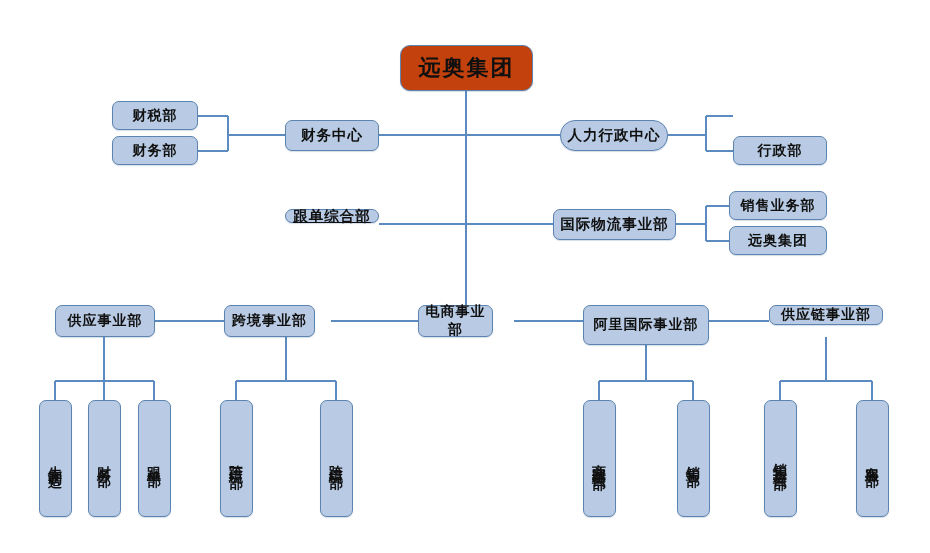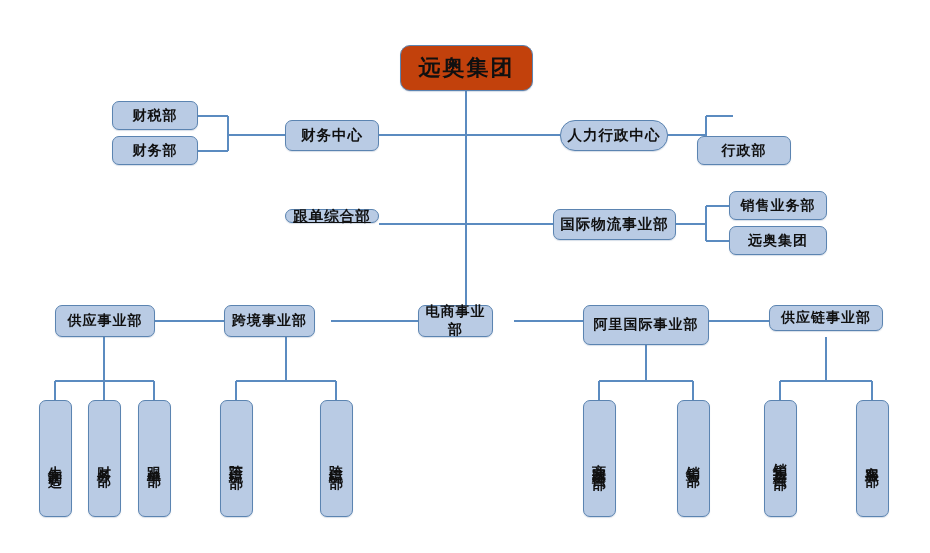--- a/index.html
+++ b/index.html
@@ -98,33 +98,33 @@
   </svg>
 
   <div class="node root" style="left:400px;top:45px;width:133px;height:46px;">远奥集团</div>
 
   <div class="node lv2" style="left:285px;top:120px;width:94px;height:31px;">财务中心</div>
   <div class="node lv2" style="left:560px;top:120px;width:108px;height:31px;border-radius:15px;">人力行政中心</div>
 
   <div class="node leaf" style="left:112px;top:101px;width:86px;height:29px;">财税部</div>
   <div class="node leaf" style="left:112px;top:136px;width:86px;height:29px;">财务部</div>
 
-  <div class="node leaf" style="left:697px;top:136px;width:94px;height:29px;">行政部</div>
+  <div class="node leaf" style="left:733px;top:136px;width:94px;height:29px;">行政部</div>
 
   <div class="node lv2" style="left:285px;top:209px;width:94px;height:14px;text-decoration:underline;">跟单综合部</div>
   <div class="node lv2" style="left:553px;top:209px;width:123px;height:31px;">国际物流事业部</div>
 
   <div class="node leaf" style="left:729px;top:191px;width:98px;height:29px;">销售业务部</div>
   <div class="node leaf" style="left:729px;top:226px;width:98px;height:29px;">远奥集团</div>
 
   <div class="node div" style="left:55px;top:305px;width:100px;height:32px;">供应事业部</div>
   <div class="node div" style="left:224px;top:305px;width:91px;height:32px;">跨境事业部</div>
   <div class="node div" style="left:418px;top:305px;width:75px;height:32px;">电商事业部</div>
   <div class="node div" style="left:583px;top:305px;width:126px;height:40px;">阿里国际事业部</div>
-  <div class="node div" style="left:769px;top:305px;width:114px;height:26px;">供应链事业部</div>
+  <div class="node div" style="left:769px;top:305px;width:114px;height:20px;">供应链事业部</div>
 
   <div class="node leaf vert" style="left:39px;top:400px;width:33px;height:117px;">生产制造</div>
   <div class="node leaf vert" style="left:88px;top:400px;width:33px;height:117px;">财务部</div>
   <div class="node leaf vert" style="left:138px;top:400px;width:33px;height:117px;">跟单部</div>
 
   <div class="node leaf vert" style="left:220px;top:400px;width:33px;height:117px;">跨境一部</div>
   <div class="node leaf vert" style="left:320px;top:400px;width:33px;height:117px;">跨境二部</div>
 
   <div class="node leaf vert" style="left:583px;top:400px;width:33px;height:117px;">商家运营部</div>
   <div class="node leaf vert" style="left:677px;top:400px;width:33px;height:117px;">销售部</div>

